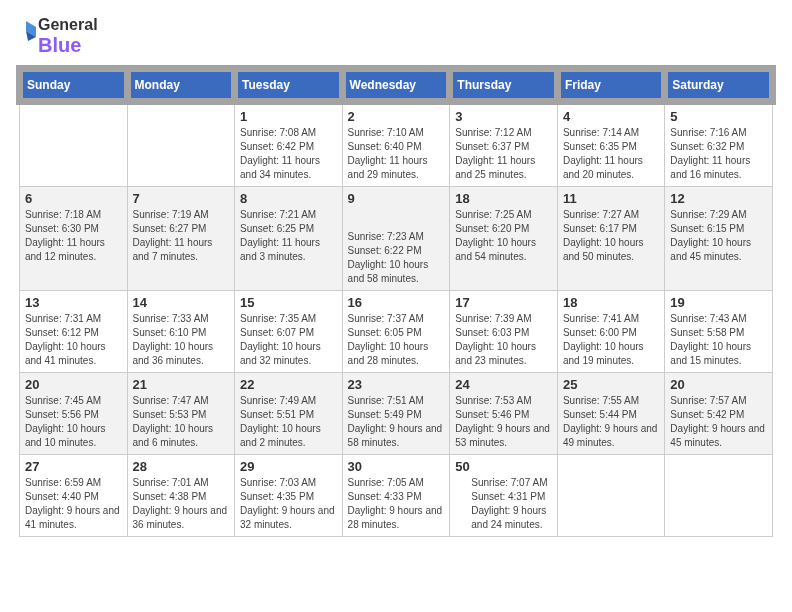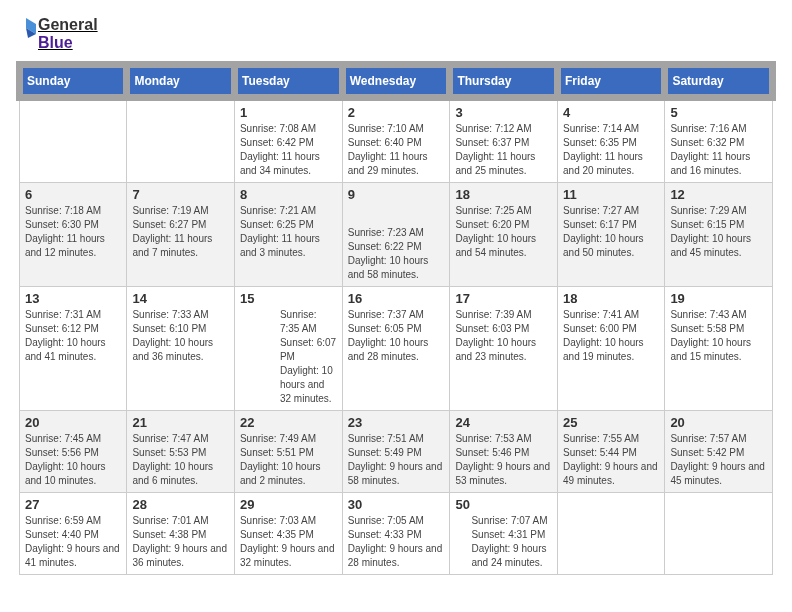--- a/index.html
+++ b/index.html
@@ -8,21 +8,20 @@
       background: #fff;
       width: 792px;
       min-height: 612px;
       padding: 16px;
     }
     .header {
       display: flex;
       justify-content: space-between;
       align-items: flex-start;
       margin-bottom: 8px;
-      text-decoration: underline;
     }
     .logo {
       display: flex;
       align-items: center;
       gap: 4px;
     }
     .title-block {
       text-align: right;
     }
     .month-title {
@@ -79,21 +78,21 @@
 
 <div class="header">
   <div class="logo">
   <div style="display:flex;align-items:center;gap:2px;">
     <svg width="20" height="36" viewBox="0 0 20 36">
       <polygon points="10,2 20,8 20,18 10,12" fill="#4a90d9"></polygon>
       <polygon points="10,12 20,18 12,22" fill="#2a5aaf"></polygon>
     </svg>
     <div style="line-height:1.15;">
       <div style="font-size:16px;font-weight:bold;color:#333;">General</div>
-      <div style="font-size:16px;font-weight:bold;color:#4c1d95;">Blue</div>
+      <div style="font-size:20px;font-weight:bold;color:#8b5cf6;">Blue</div>
     </div>
   </div>
 </div>
   <div class="title-block">
     <div class="month-title"></div>
     <div class="location"></div>
   </div>
 </div>
 
 <table class="calendar">
@@ -195,21 +194,21 @@
 Daylight: 10 hours and 41 minutes.</div>
         </td>
         <td>
           <div class="day-num">14</div>
           <div class="day-info" style="white-space: pre-line;">Sunrise: 7:33 AM
 Sunset: 6:10 PM
 Daylight: 10 hours and 36 minutes.</div>
         </td>
         <td>
           <div class="day-num">15</div>
-          <div class="day-info" style="white-space: pre-line; margin-left: 40px;">Sunrise: 7:35 AM
+          <div class="day-info" style="white-space: pre-line;">Sunrise: 7:35 AM
 Sunset: 6:07 PM
 Daylight: 10 hours and 32 minutes.</div>
         </td>
         <td>
           <div class="day-num">16</div>
           <div class="day-info" style="white-space: pre-line;">Sunrise: 7:37 AM
 Sunset: 6:05 PM
 Daylight: 10 hours and 28 minutes.</div>
         </td>
         <td>

